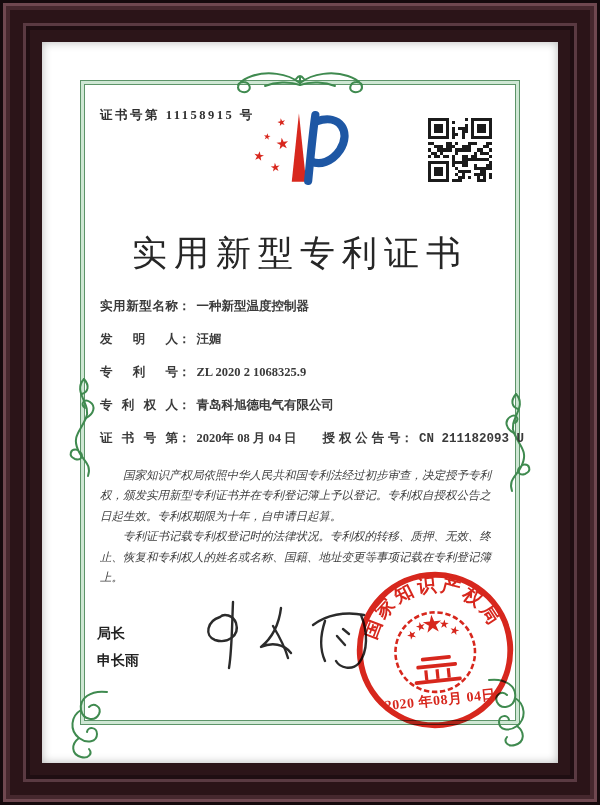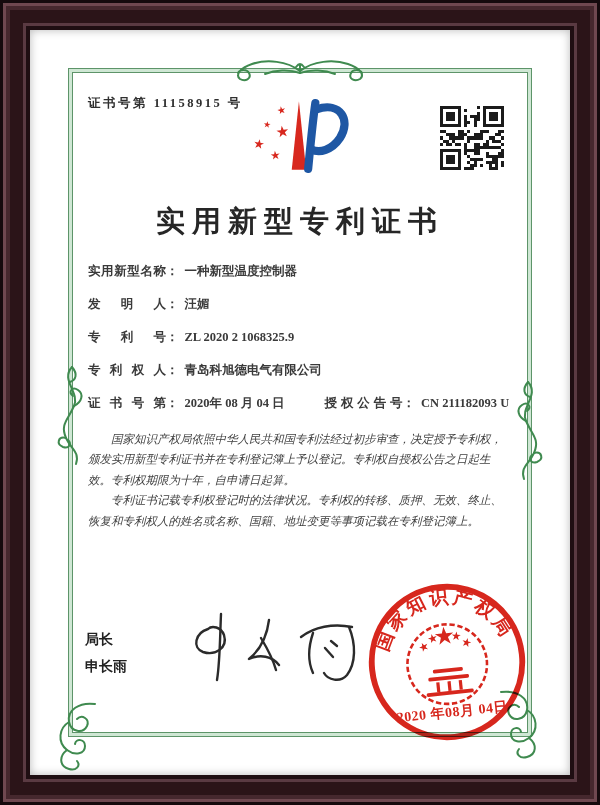--- a/index.html
+++ b/index.html
@@ -1,18 +1,18 @@
 <!DOCTYPE html>
 <html><head>
 <meta charset="utf-8">
 <style>
   html,body{margin:0;padding:0;background:#fff;}
   .stage{width:600px;height:805px;position:relative;font-family:"Liberation Serif","DejaVu Serif",serif;}
   
-  .frame{width:600px;height:805px;box-sizing:border-box;padding:30px;background:#2c1519;
+  .frame{width:600px;height:805px;box-sizing:border-box;padding:42px;background:#2c1519;
     box-shadow: inset 0 0 0 3px #150a0d,
                 inset 0 0 0 6px #6f4850,
                 inset 0 0 0 10px #46282e,
                 inset 0 0 0 23px #2b1418,
                 inset 0 0 0 26px #5a3a42,
                 inset 0 0 0 30px #1f0e12;}
   .matte{width:100%;height:100%;box-sizing:border-box;background:#ffffff;padding:38px;
     box-shadow: inset 0 0 10px rgba(0,0,0,.28);}
   
   .cert-border{width:100%;height:100%;box-sizing:border-box;position:relative;background:#fff;
@@ -23,32 +23,32 @@
   .orn-left{left:-15px;top:295px;}
   .orn-right{right:-15px;top:310px;transform:scaleX(-1);}
   .orn-bl{left:-20px;bottom:-38px;}
   .orn-br{right:-16px;bottom:-26px;transform:scaleX(-1);}
   .content{position:relative;width:100%;height:100%;box-sizing:border-box;padding:26px 15px 0;overflow:visible;}
 
   .cert-number{font-size:12.5px;letter-spacing:2.5px;color:#2f2f2f;font-weight:600;margin-left:4px;}
   .logo-row{position:relative;height:72px;margin-top:2px;}
   .logo{position:absolute;left:50%;transform:translateX(-53%);top:-18px;}
   .qr-box{position:absolute;right:10px;top:-10px;width:64px;height:64px;background:#fff;padding:2px;}
-  .title{margin-top:16px;text-align:center;font-size:29px;font-weight:700;letter-spacing:7px;color:#262626;}
+  .title{margin-top:32px;text-align:center;font-size:35px;font-weight:400;letter-spacing:7px;color:#262626;}
 
   .fields{margin:22px 4px 0;}
   .f-row{font-size:12.5px;font-weight:600;color:#3a3a3a;line-height:14px;margin-bottom:19px;white-space:nowrap;}
   .f-label{display:inline-block;width:78px;text-align:justify;text-align-last:justify;}
   .f-colon{margin-right:6px;}
-  .f-pair2{margin-left:40px;}
+  .f-pair2{margin-left:26px;font-family:Liberation Mono, monospace;}
 
   .bodytext{margin:12px 4px 16px;font-size:11.5px;font-style:italic;color:#3f3f3f;line-height:1.78;}
   .bodytext p{margin:0;text-indent:2em;}
 
-  .director{position:absolute;left:16px;bottom:56px;font-size:14px;font-weight:600;color:#222;line-height:27px;}
+  .director{position:absolute;left:16px;bottom:50px;font-size:14px;font-weight:600;color:#222;line-height:27px;}
   .signature{position:absolute;left:108px;bottom:40px;}
   .seal{position:absolute;right:-2px;bottom:-12px;transform:rotate(-6deg);mix-blend-mode:multiply;}
   .qr-box svg{display:block;}
 </style>
 </head>
 <body>
 
 <div class="stage">
   <div class="frame">
     <div class="matte">

